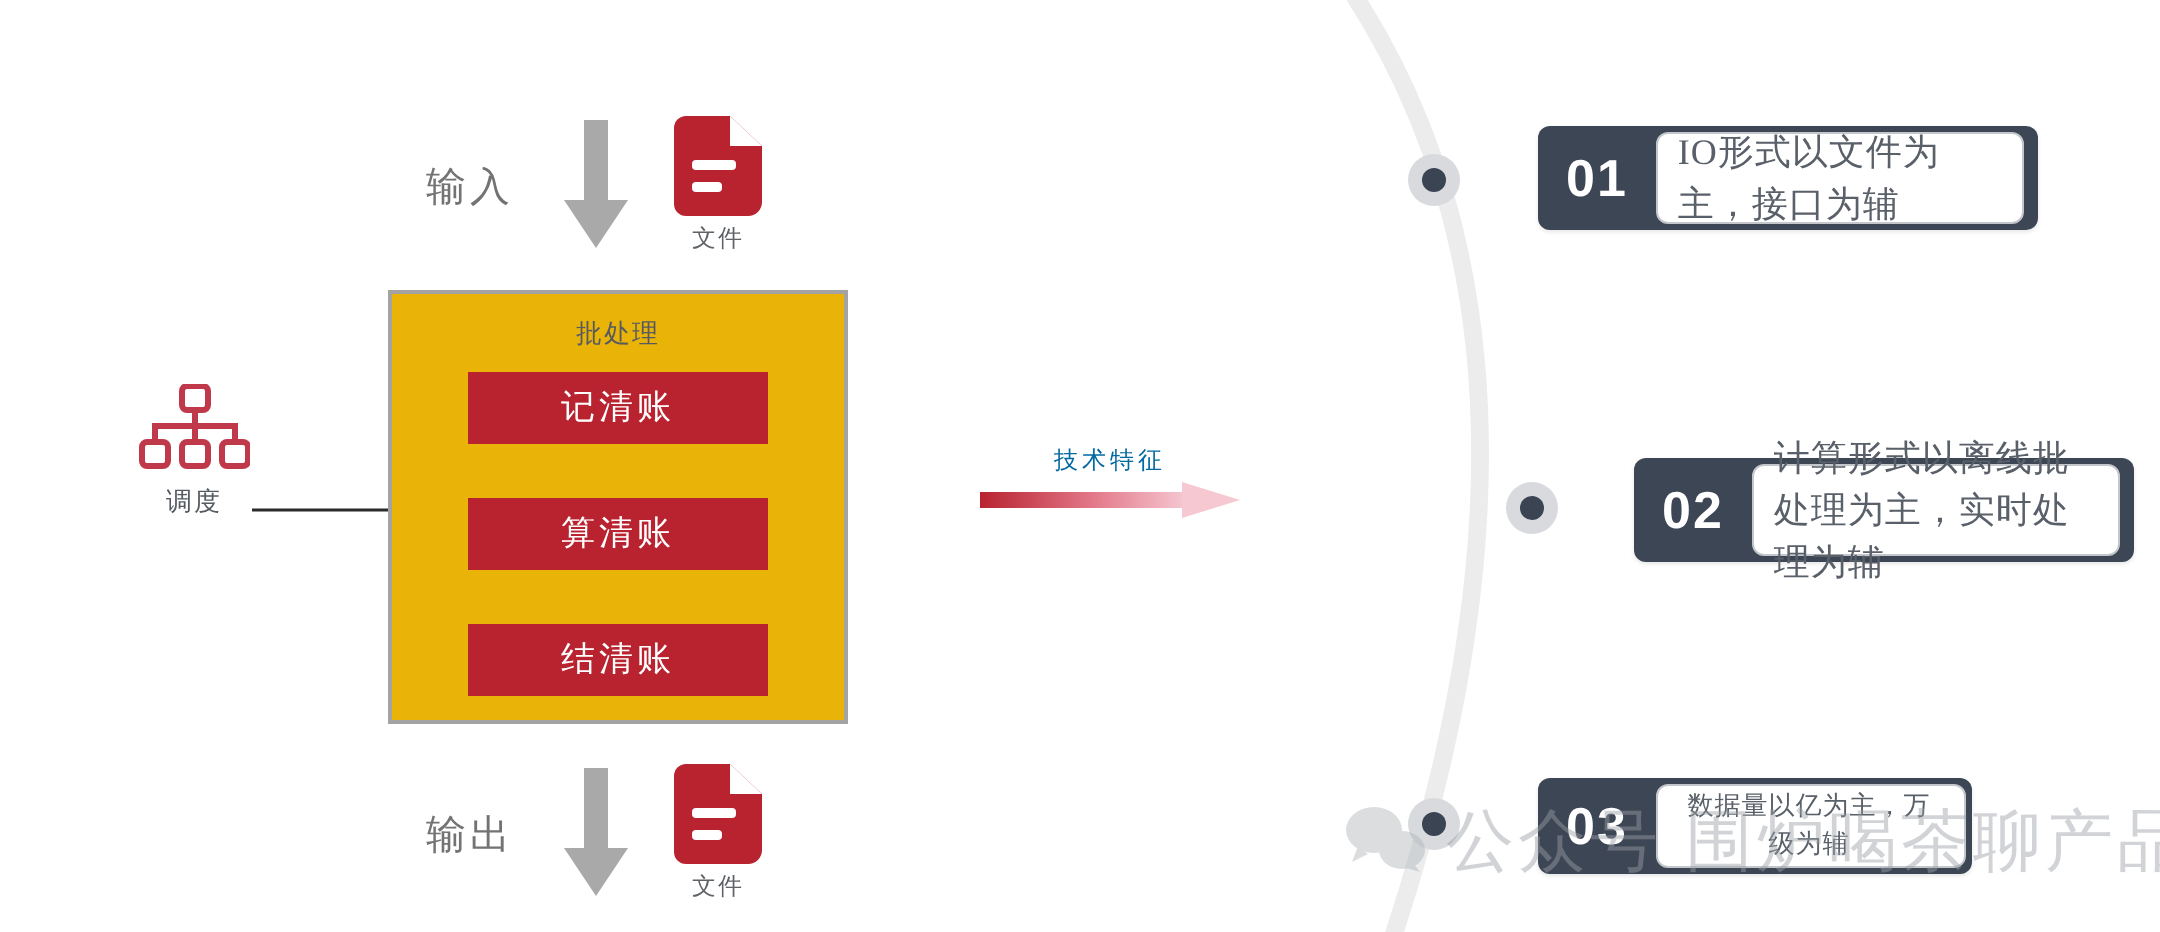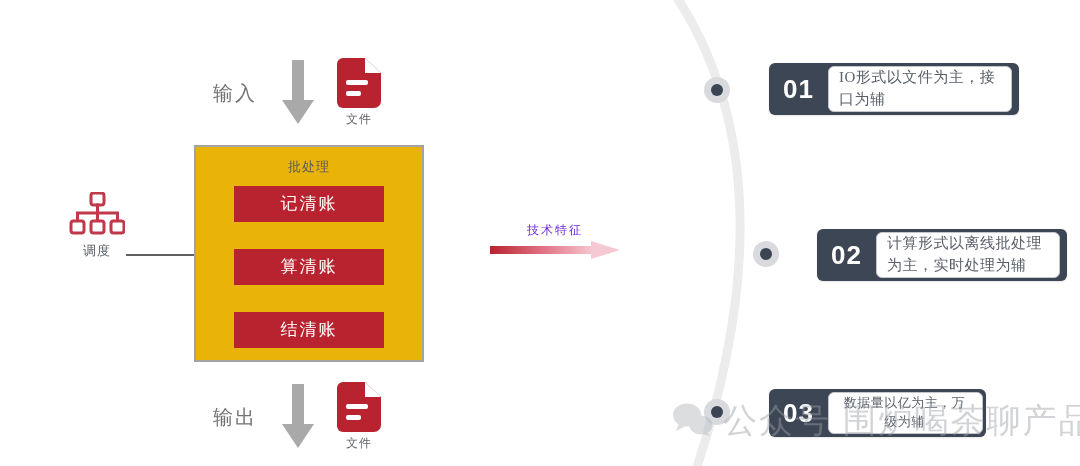--- a/index.html
+++ b/index.html
@@ -114,21 +114,21 @@
 
   
   #tech-arrow-wrap {
     left: 480px;
     top: 222px;
     width: 150px;
     text-align: center;
   }
   .tech-arrow-label {
     font-size: 12px;
-    color: #6d28d9;
+    color: #0369a1;
     letter-spacing: 2px;
     margin-bottom: 1px;
   }
 
   
   #timeline-curve {
     left: 600px;
     top: 0;
     width: 260px;
     height: 466px;
@@ -156,21 +156,21 @@
     align-items: center;
     justify-content: center;
     border-radius: 6px 0 0 6px;
   }
   .callout-text {
     background: #ffffff;
     border: 1px solid #c3c7cc;
     border-radius: 6px;
     margin: 3px 3px 3px 0;
     padding: 6px 12px 6px 10px;
-    font-size: 15px;
+    font-size: 18px;
     line-height: 1.45;
     color: #5a6069;
     letter-spacing: 0.5px;
     display: flex;
     align-items: center;
   }
   #callout-01 { left: 769px; top: 63px;  width: 250px; height: 52px; }
   #callout-01 .callout-text { width: 160px; }
   #callout-02 { left: 817px; top: 229px; width: 250px; height: 52px; }
   #callout-02 .callout-text { width: 160px; }

